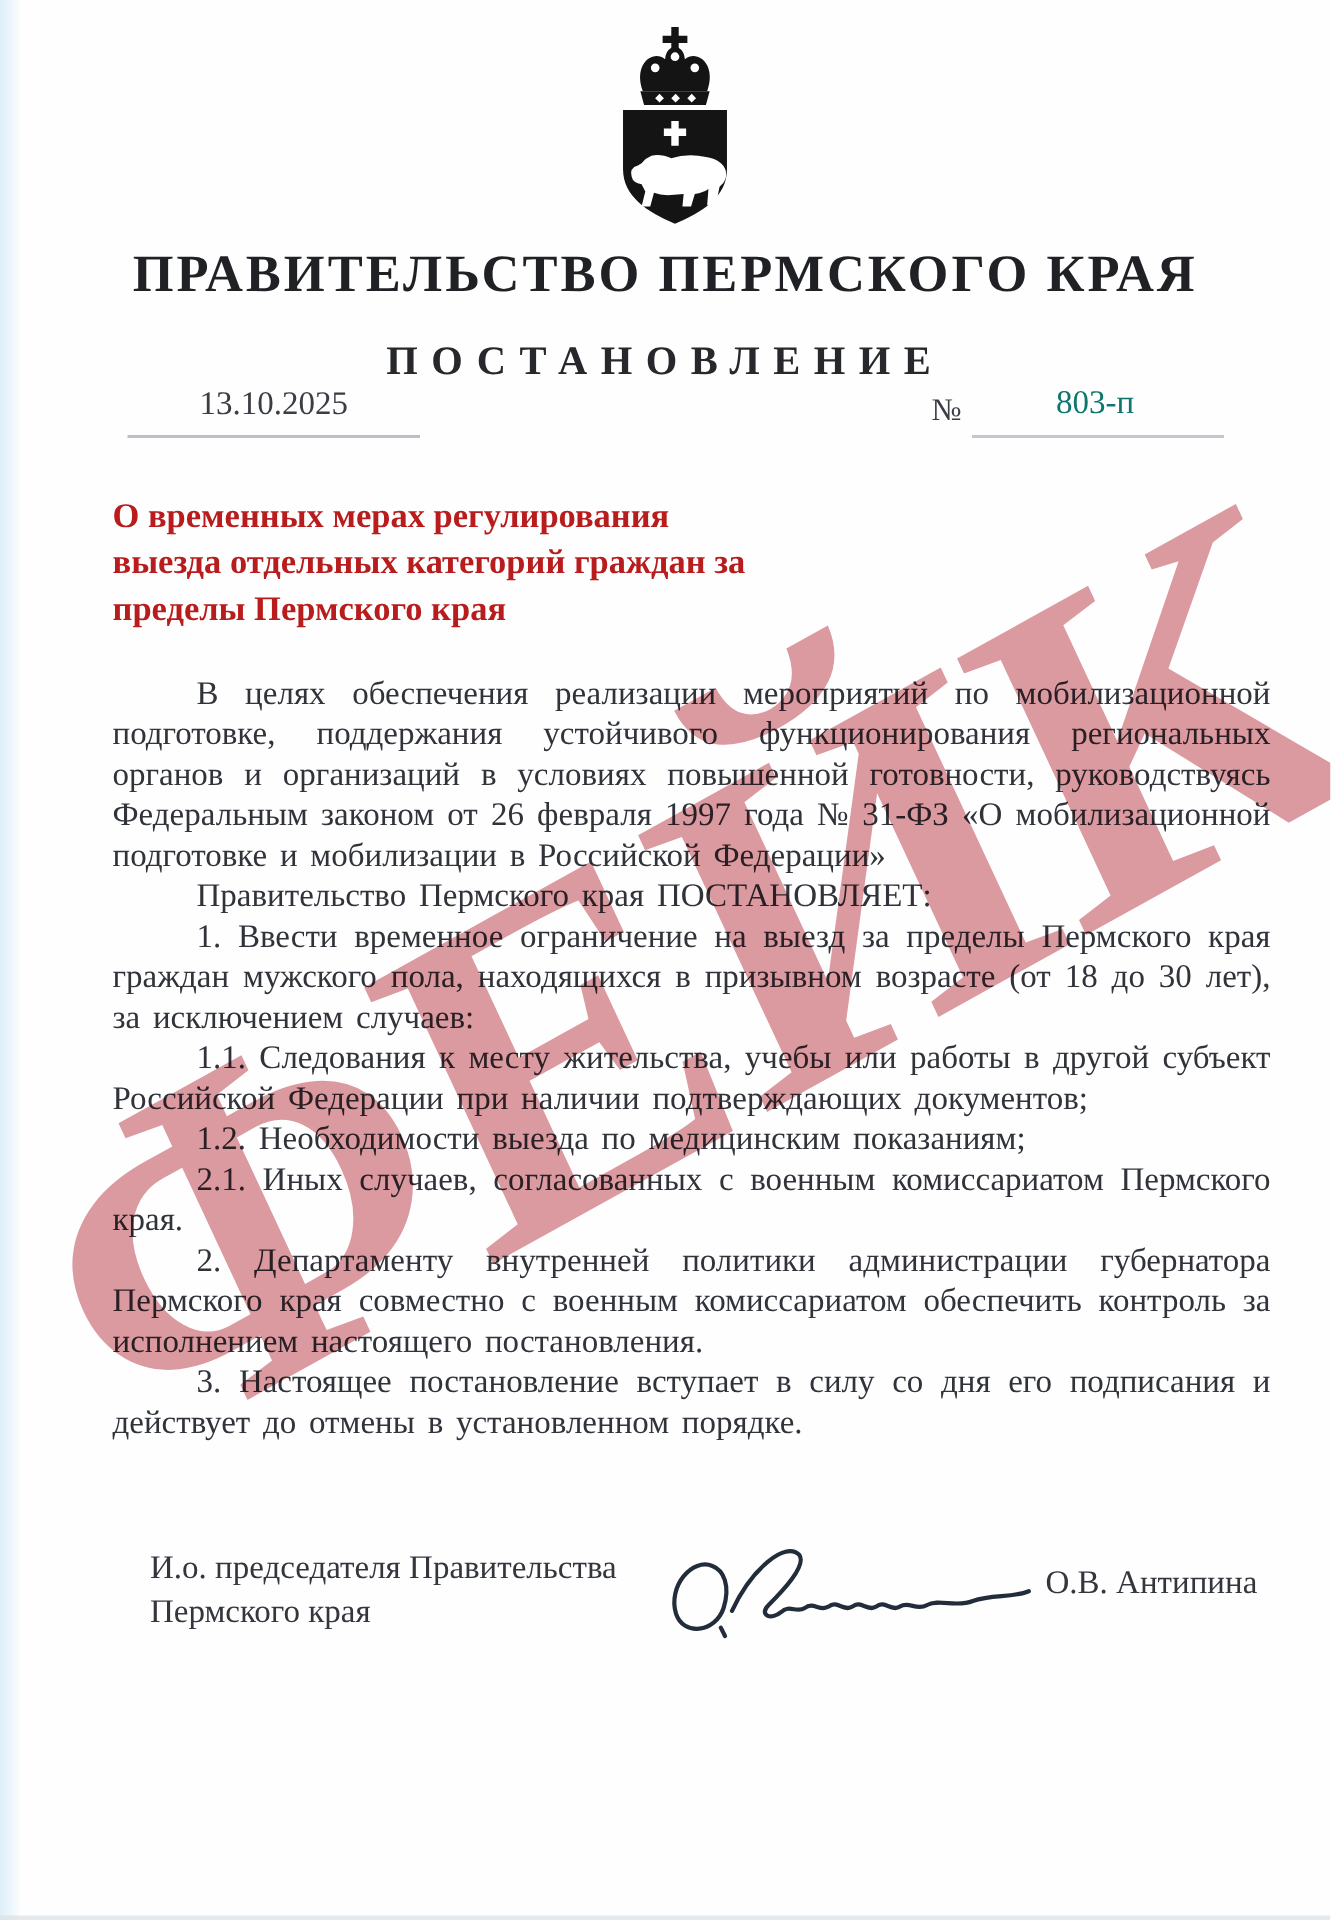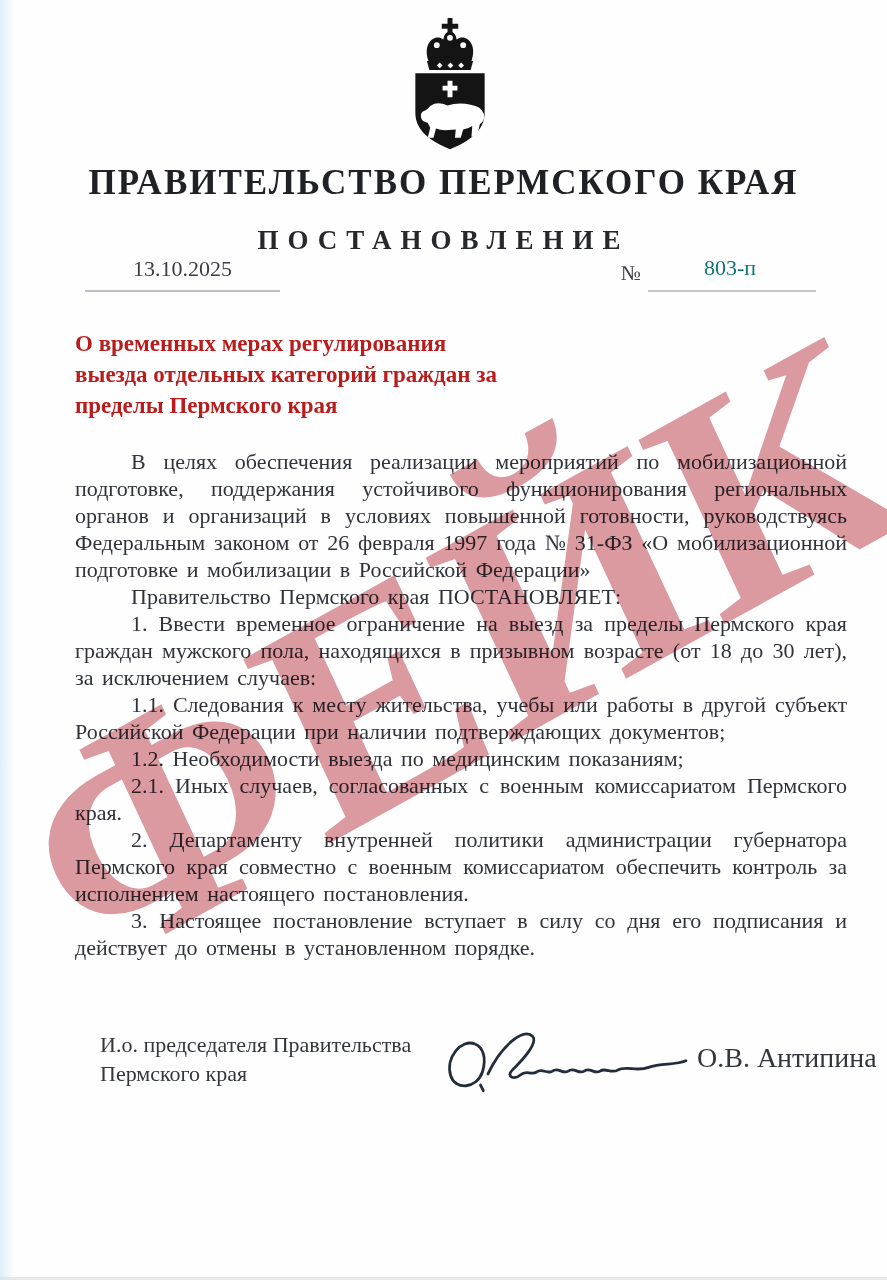--- a/index.html
+++ b/index.html
@@ -21,21 +21,21 @@
     font-size:22px;color:#0f766e;}
   .number-underline{position:absolute;left:648px;top:290px;width:168px;border-top:2px solid #c3c7cd;}
   .subject{position:absolute;left:75px;top:328px;width:480px;
     font-size:23px;font-weight:bold;line-height:31px;color:#b91c1c;}
   .subject div{white-space:nowrap;}
   .body-text{position:absolute;left:75px;top:448px;width:772px;
     font-size:22px;line-height:27px;color:#30333a;word-spacing:3px;}
   .body-text p{margin:0;text-indent:56px;text-align:justify;}
   .sig-pos{position:absolute;left:75px;top:1030px;font-size:22px;line-height:29px;color:#33363c;margin-left:25px;}
   .sig-autograph{position:absolute;left:432px;top:1012px;width:280px;height:92px;}
-  .sig-name{position:absolute;left:697px;top:1042px;font-size:28px;color:#33363c;white-space:nowrap;}
+  .sig-name{position:absolute;left:697px;top:1042px;font-size:22px;color:#33363c;white-space:nowrap;}
   .watermark{position:absolute;left:-90px;top:482px;width:1100px;height:340px;
     line-height:340px;text-align:center;font-size:310px;font-weight:bold;
     font-family:"Liberation Serif","DejaVu Serif",serif;color:#dc9ba0;
     transform:rotate(-29deg) skewX(-4deg);transform-origin:center center;
     mix-blend-mode:multiply;pointer-events:none;white-space:nowrap;letter-spacing:2px;}
 </style>
 </head>
 <body>
 
 <div class="page">

